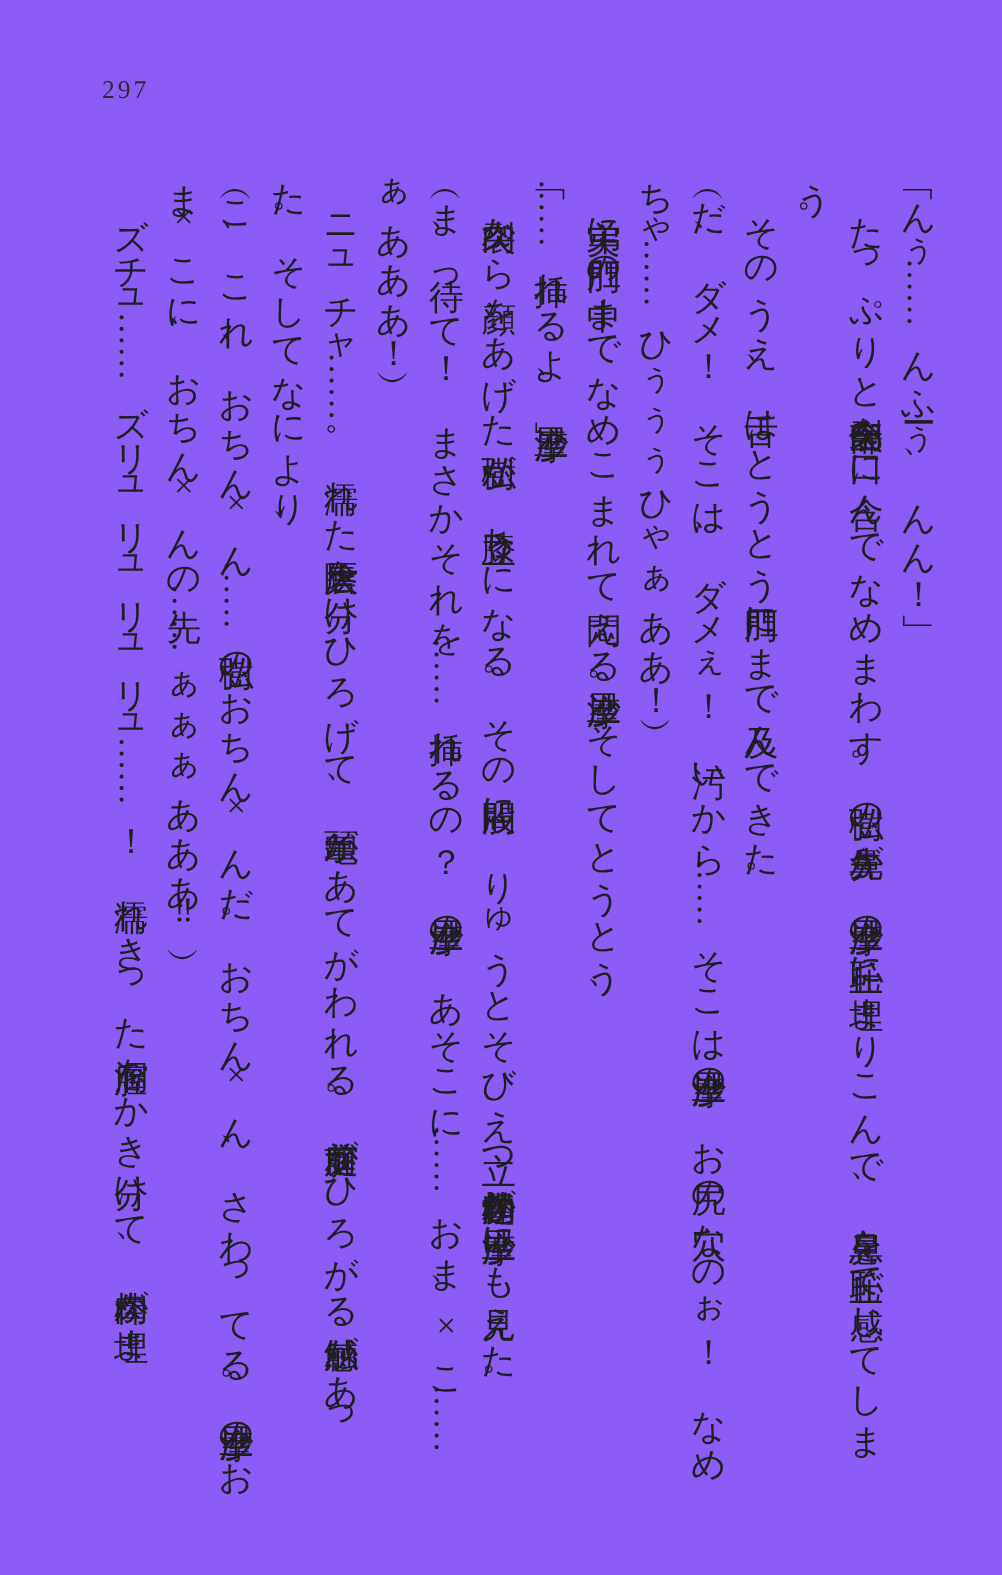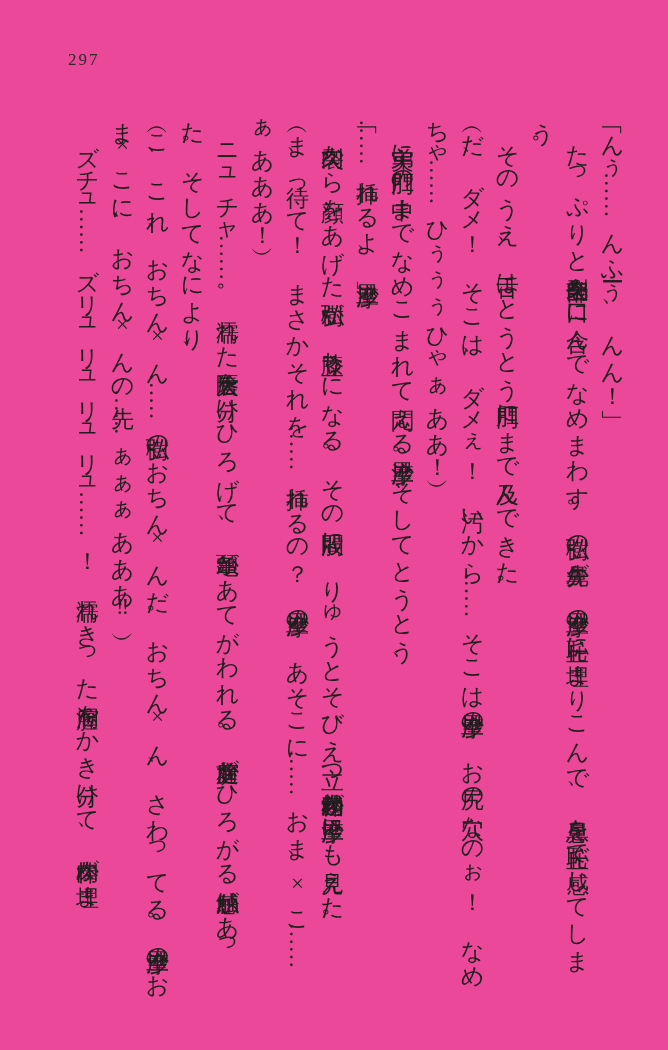--- a/index.html
+++ b/index.html
@@ -4,21 +4,21 @@
 <style>
   html, body {
     margin: 0;
     padding: 0;
     background: #f6f5f1;
   }
   .page {
     position: relative;
     width: 668px;
     height: 1050px;
-    background: #ec4899;
+    background: #8b5cf6;
     overflow: hidden;
     font-family: "Liberation Serif", "DejaVu Serif", serif;
   }
   .page-number {
     position: absolute;
     top: 50px;
     left: 68px;
     font-size: 17px;
     letter-spacing: 2px;
     color: #2b2b2b;

